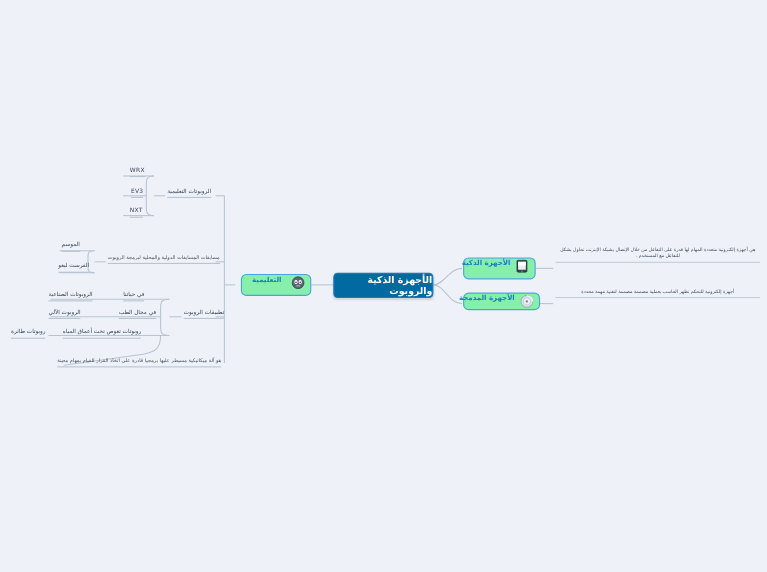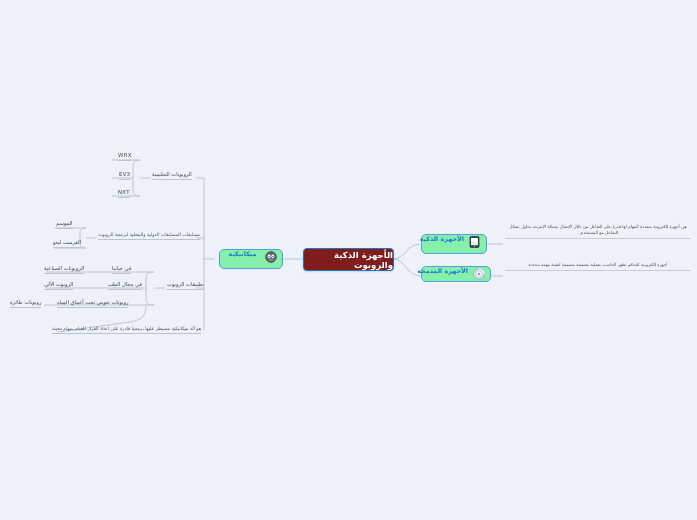--- a/index.html
+++ b/index.html
@@ -11,21 +11,21 @@
     overflow:hidden;
     position:relative;
   }
   #canvas{position:absolute;inset:0;width:697px;height:520px;}
   svg.links{position:absolute;left:0;top:0;width:697px;height:520px;pointer-events:none;}
 
   .node{position:absolute;box-sizing:border-box;}
 
   
   .central{
-    background:#7f1d1d;
+    background:#0369a1;
     border:1px solid #1878c4;
     border-radius:4px;
     color:#ffffff;
     font-size:8.5px;
     font-weight:bold;
     display:flex;align-items:center;justify-content:flex-start;
     letter-spacing:.2px;
     box-shadow:0 1px 2px rgba(0,0,0,.13);
   }
 
@@ -166,21 +166,21 @@
     <span class="ic">
       <svg width="12" height="12" viewBox="0 0 12 12">
         <circle cx="6" cy="6" r="5.4" fill="#5b6671" stroke="#39424b" stroke-width="0.7"></circle>
         <ellipse cx="4.1" cy="5.4" rx="1.5" ry="1.8" fill="#ffffff"></ellipse>
         <ellipse cx="7.9" cy="5.4" rx="1.5" ry="1.8" fill="#ffffff"></ellipse>
         <circle cx="4.1" cy="5.6" r="0.7" fill="#2b333b"></circle>
         <circle cx="7.9" cy="5.6" r="0.7" fill="#2b333b"></circle>
         <rect x="4.2" y="8.6" width="3.6" height="0.7" rx="0.35" fill="#cfd6dc"></rect>
       </svg>
     </span>
-    <span class="label">ميكانيكية</span>
+    <span class="label">التعليمية</span>
   </div>
 
   <div class="tlabel u" style="left:152px;top:171px;">الروبوتات التعليمية</div>
 
   <div class="tlabel u lat" style="left:118px;top:152px;">WRX</div>
 
   <div class="tlabel u lat" style="left:119px;top:171px;">EV3</div>
 
   <div class="tlabel u lat" style="left:118px;top:189px;">NXT</div>
 

